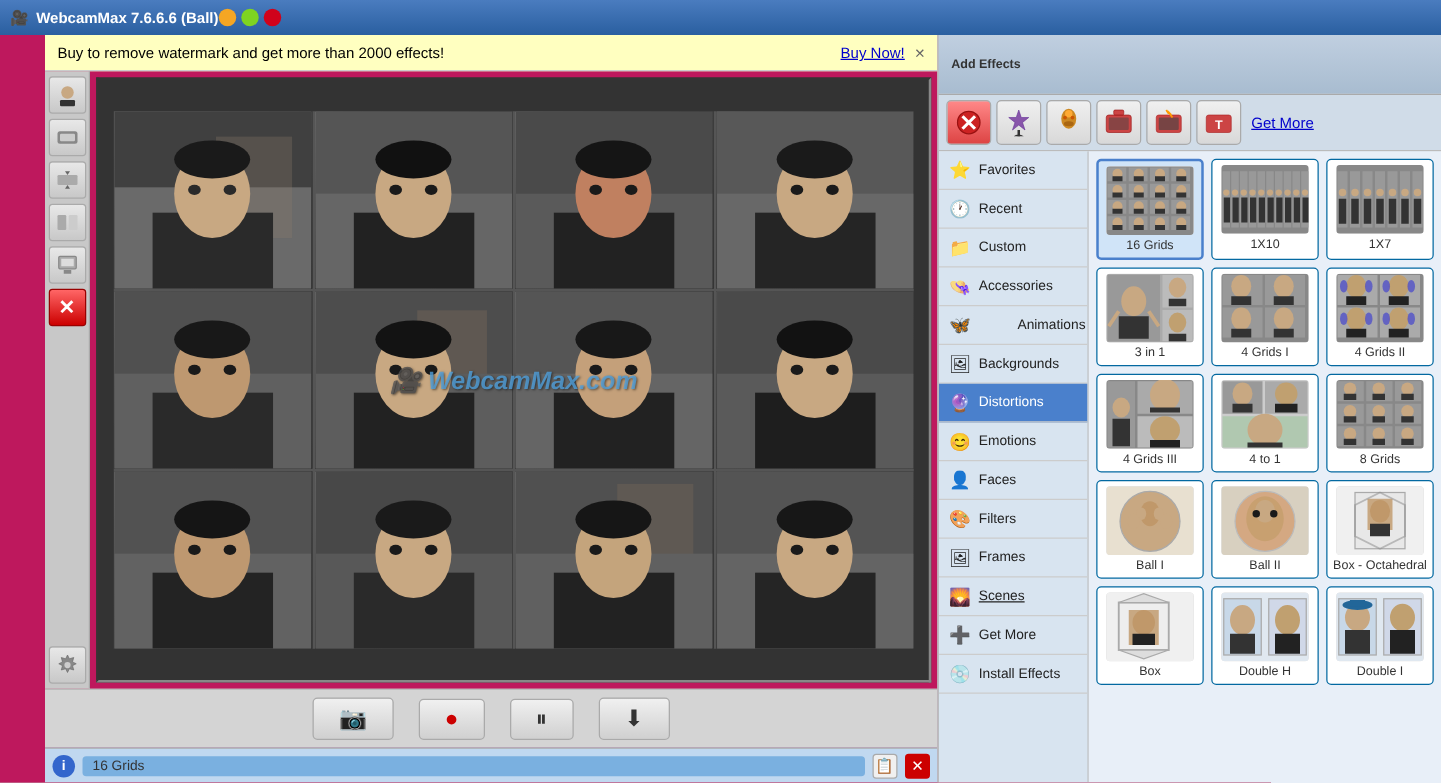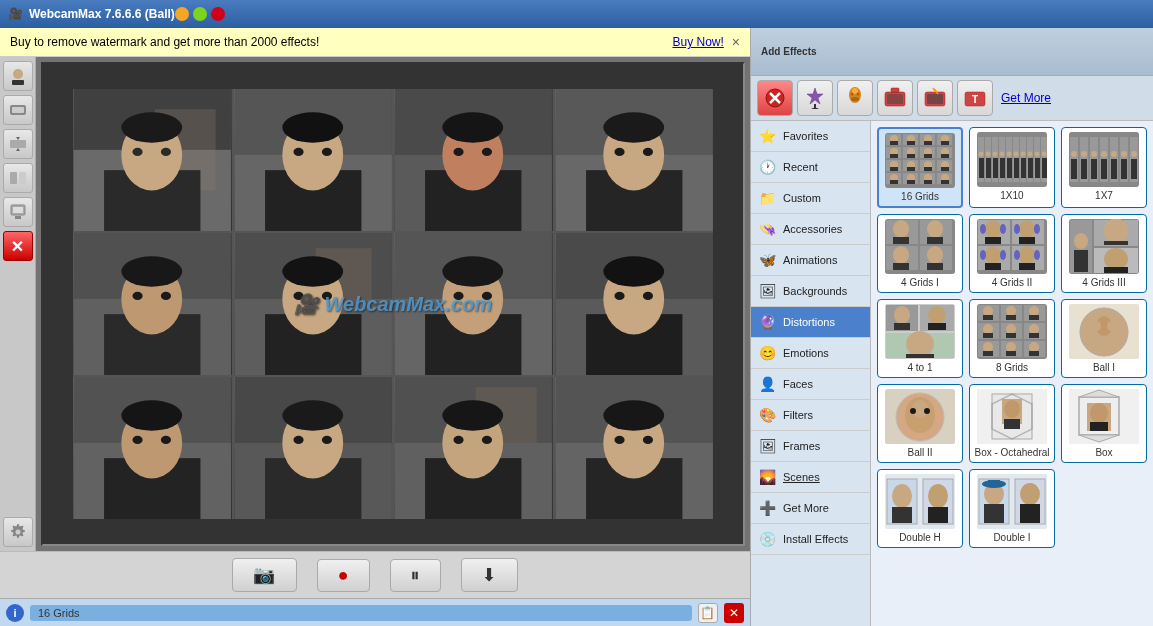--- a/index.html
+++ b/index.html
@@ -10,21 +10,21 @@
     #titlebar-controls { display: flex; gap: 4px; }
     .title-btn { width: 14px; height: 14px; border-radius: 50%; border: none; cursor: pointer; }
     .title-btn.min { background: #f5a623; }
     .title-btn.max { background: #7ed321; }
     .title-btn.close { background: #d0021b; }
 
     
     #main { display: flex; flex: 1; }
 
     
-    #left-panel { width: 750px; display: flex; flex-direction: column; background: #737373; }
+    #left-panel { width: 750px; display: flex; flex-direction: column; background: #be185d; padding-left: 36px; }
     
     
     #notification-bar { background: #ffffc0; border-bottom: 1px solid #ccc; padding: 6px 10px; display: flex; align-items: center; justify-content: space-between; font-size: 12px; }
 
     
     #webcam-area { flex: 1; background: #333; display: flex; align-items: center; justify-content: center; position: relative; margin: 5px; border: 2px inset #888; text-align: center; }
     #webcam-grid { width: 640px; height: 430px; display: grid; grid-template-columns: repeat(4, 1fr); grid-template-rows: repeat(3, 1fr); gap: 2px; background: #555; }
     .webcam-cell { background: #2a2a2a; overflow: hidden; position: relative; }
     .webcam-cell-img { width: 100%; height: 100%; background: linear-gradient(135deg, #666 0%, #444 50%, #333 100%); display: flex; align-items: center; justify-content: center; position: relative; }
     
@@ -413,21 +413,21 @@
           <div class="category-item">
             <span class="cat-icon">📁</span>
             <span style="font-size: 11px;">Custom</span>
           </div>
           <div class="category-item">
             <span class="cat-icon">👒</span>
             <span style="font-size: 11px;">Accessories</span>
           </div>
           <div class="category-item">
             <span class="cat-icon">🦋</span>
-            <span style="font-size: 11px;">Animations</span>
+            <span style="font-size: 11px; margin-left: 31px;">Animations</span>
           </div>
           <div class="category-item">
             <span class="cat-icon">🖼</span>
             <span style="font-size: 11px;">Backgrounds</span>
           </div>
           <div class="category-item active">
             <span class="cat-icon">🔮</span>
             <span style="font-size: 11px;">Distortions</span>
           </div>
           <div class="category-item">
@@ -613,20 +613,40 @@
                 <rect x="61" y="5" width="8" height="45" fill="#999"></rect>
         <ellipse cx="65" cy="22" rx="3" ry="3" fill="#c8a882"></ellipse>
         <rect x="62" y="27" width="6" height="20" fill="#333"></rect>
     </svg>
             </div>
             <div class="effect-name">1X7</div>
           </div>
           <div class="effect-item">
             <div class="effect-thumbnail">
               <svg width="70" height="55" viewBox="0 0 70 55">
+      <rect width="70" height="55" fill="#aaa"></rect>
+      <rect x="1" y="1" width="42" height="53" fill="#999"></rect>
+      <ellipse cx="22" cy="22" rx="10" ry="12" fill="#c8a882"></ellipse>
+      <rect x="10" y="34" width="24" height="18" fill="#333"></rect>
+
+      <line x1="10" y1="30" x2="2" y2="42" stroke="#c8a882" stroke-width="3"></line>
+      <line x1="34" y1="30" x2="42" y2="42" stroke="#c8a882" stroke-width="3"></line>
+      <rect x="45" y="1" width="24" height="26" fill="#bbb"></rect>
+      <ellipse cx="57" cy="11" rx="7" ry="8" fill="#c8a882"></ellipse>
+      <rect x="50" y="20" width="14" height="6" fill="#333"></rect>
+      <rect x="45" y="29" width="24" height="25" fill="#bbb"></rect>
+      <ellipse cx="57" cy="39" rx="7" ry="8" fill="#c0a070"></ellipse>
+      <rect x="50" y="48" width="14" height="6" fill="#333"></rect>
+    </svg>
+            </div>
+            <div class="effect-name">3 in 1</div>
+          </div>
+          <div class="effect-item">
+            <div class="effect-thumbnail">
+              <svg width="70" height="55" viewBox="0 0 70 55">
       <rect width="70" height="55" fill="#888"></rect>
       <rect x="1" y="1" width="32" height="24" fill="#999"></rect>
         <ellipse cx="16" cy="10" rx="8" ry="9" fill="#c8a882"></ellipse>
         <rect x="8" y="18" width="16" height="7" fill="#333"></rect>
                 <rect x="35" y="1" width="32" height="24" fill="#999"></rect>
         <ellipse cx="50" cy="10" rx="8" ry="9" fill="#c8a882"></ellipse>
         <rect x="42" y="18" width="16" height="7" fill="#333"></rect>
                 <rect x="1" y="27" width="32" height="24" fill="#999"></rect>
         <ellipse cx="16" cy="36" rx="8" ry="9" fill="#c8a882"></ellipse>
         <rect x="8" y="44" width="16" height="7" fill="#333"></rect>

